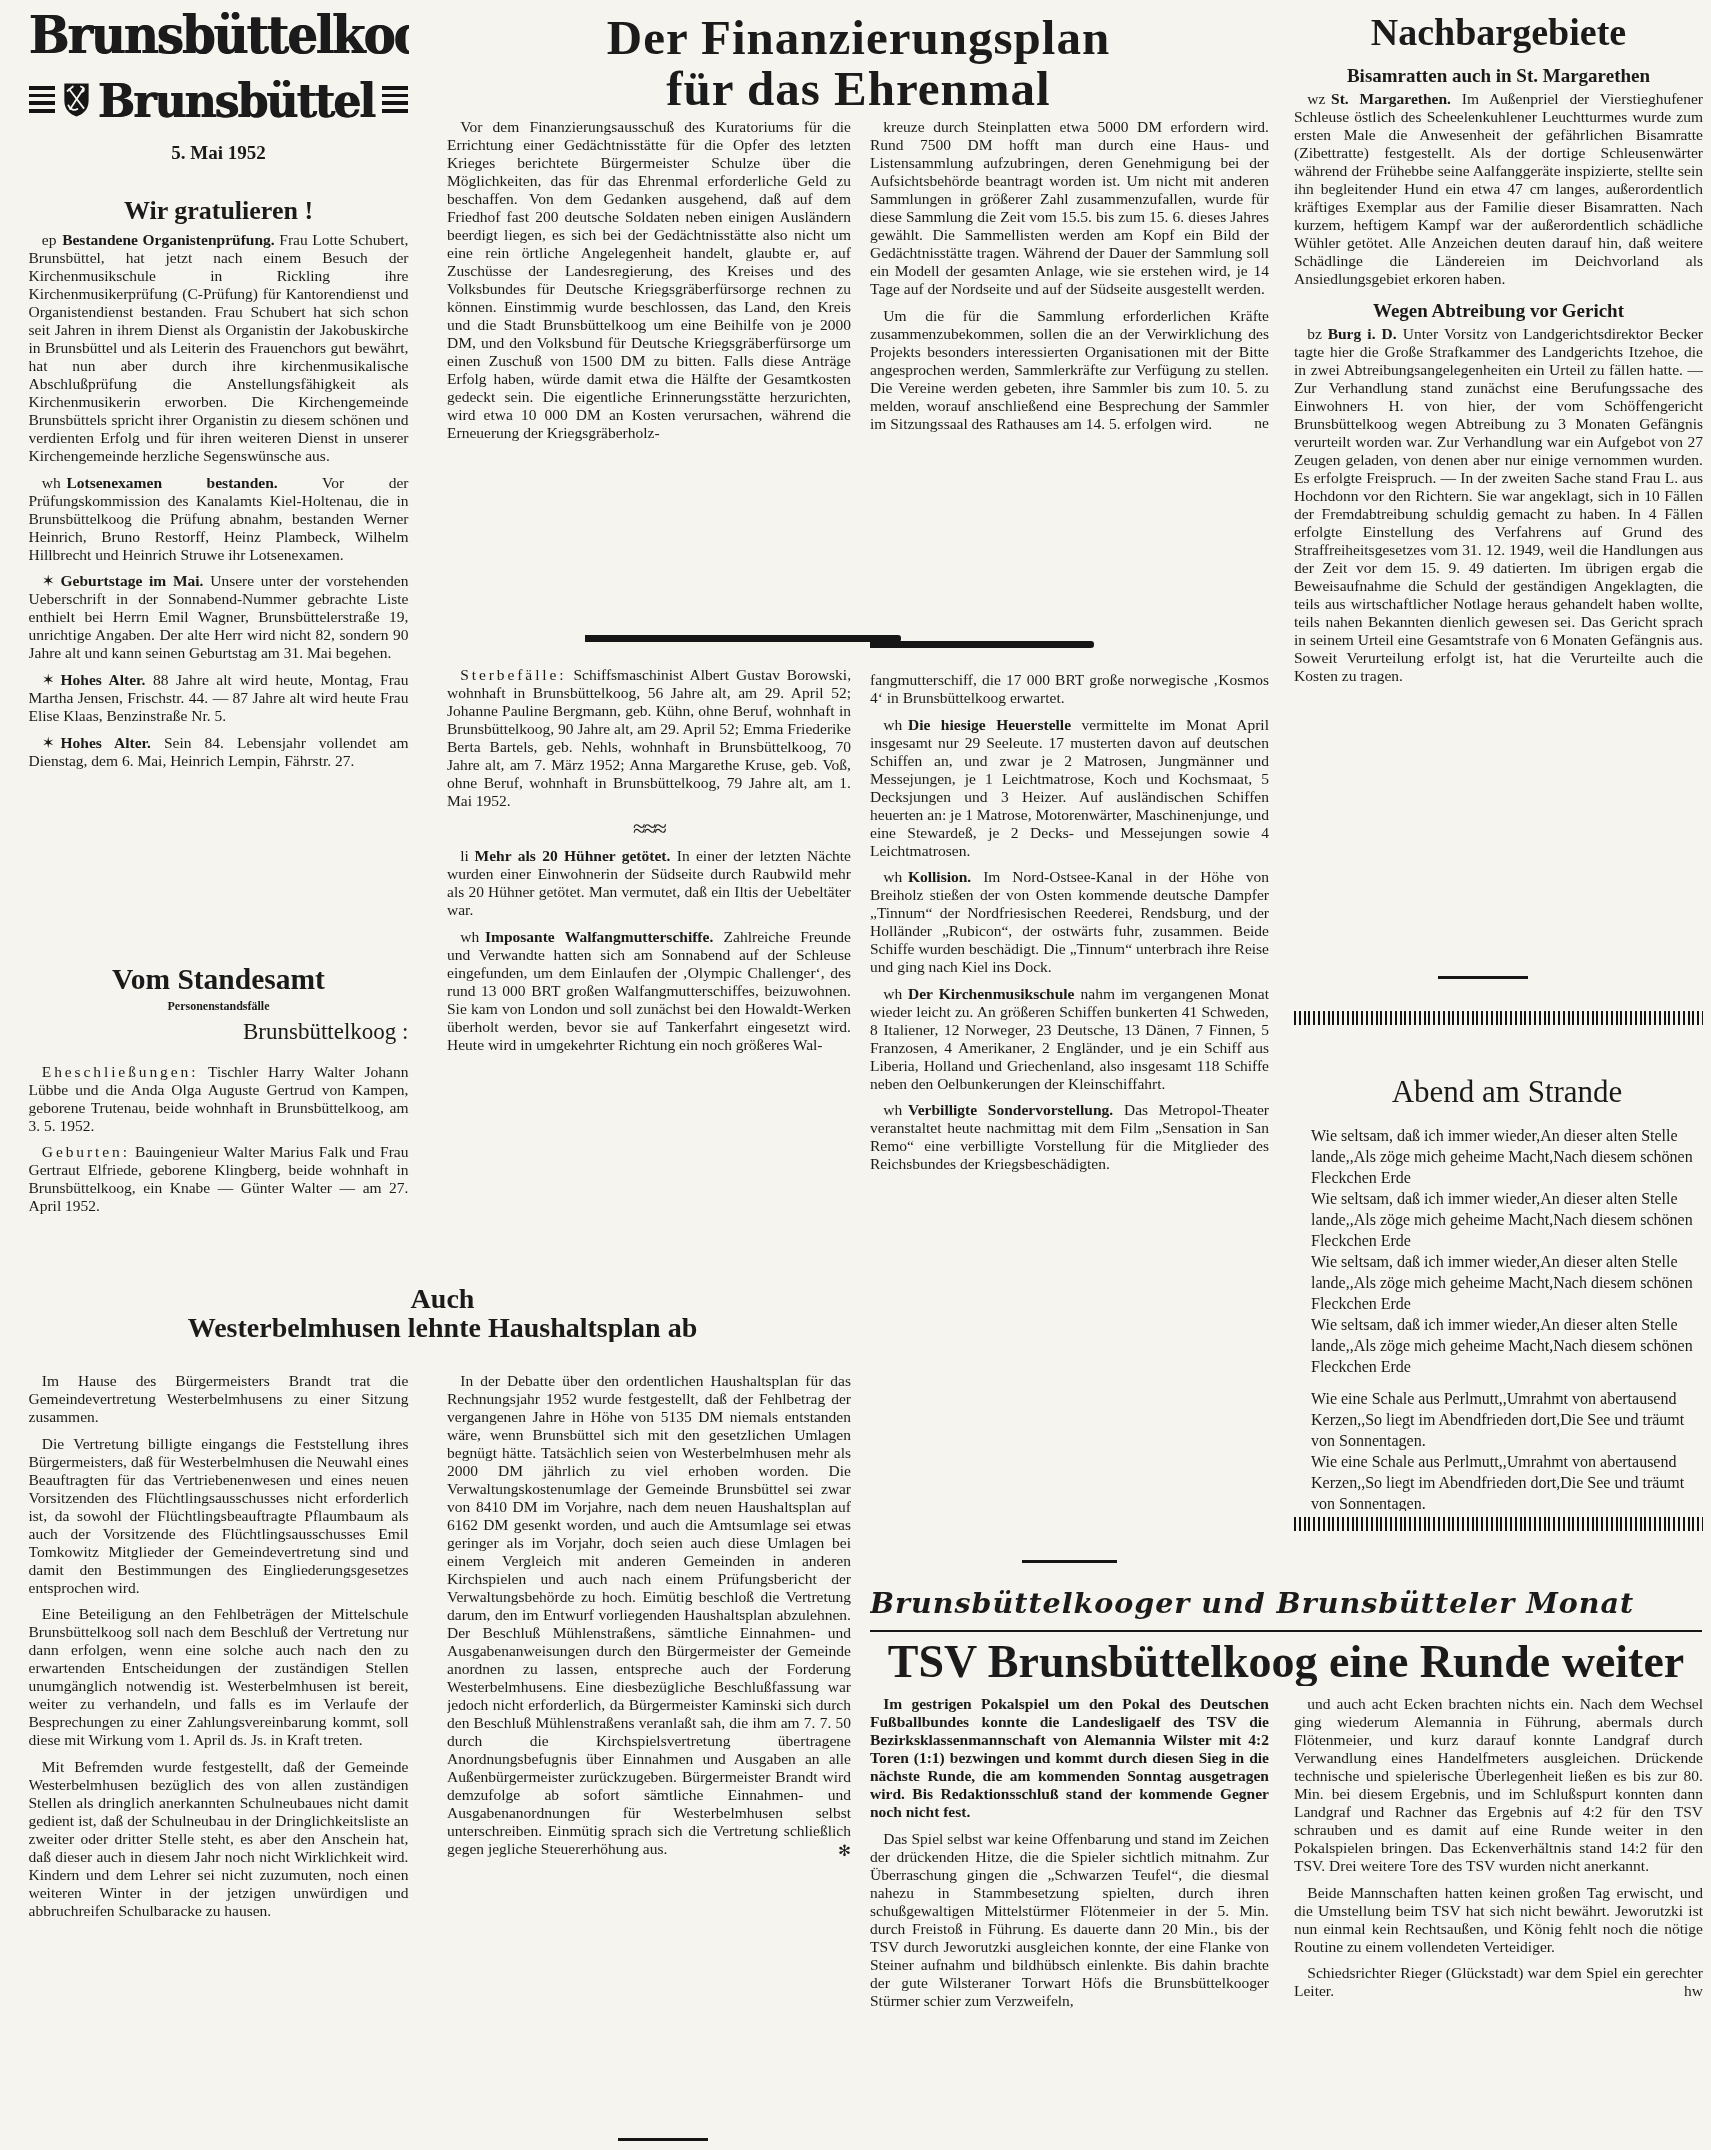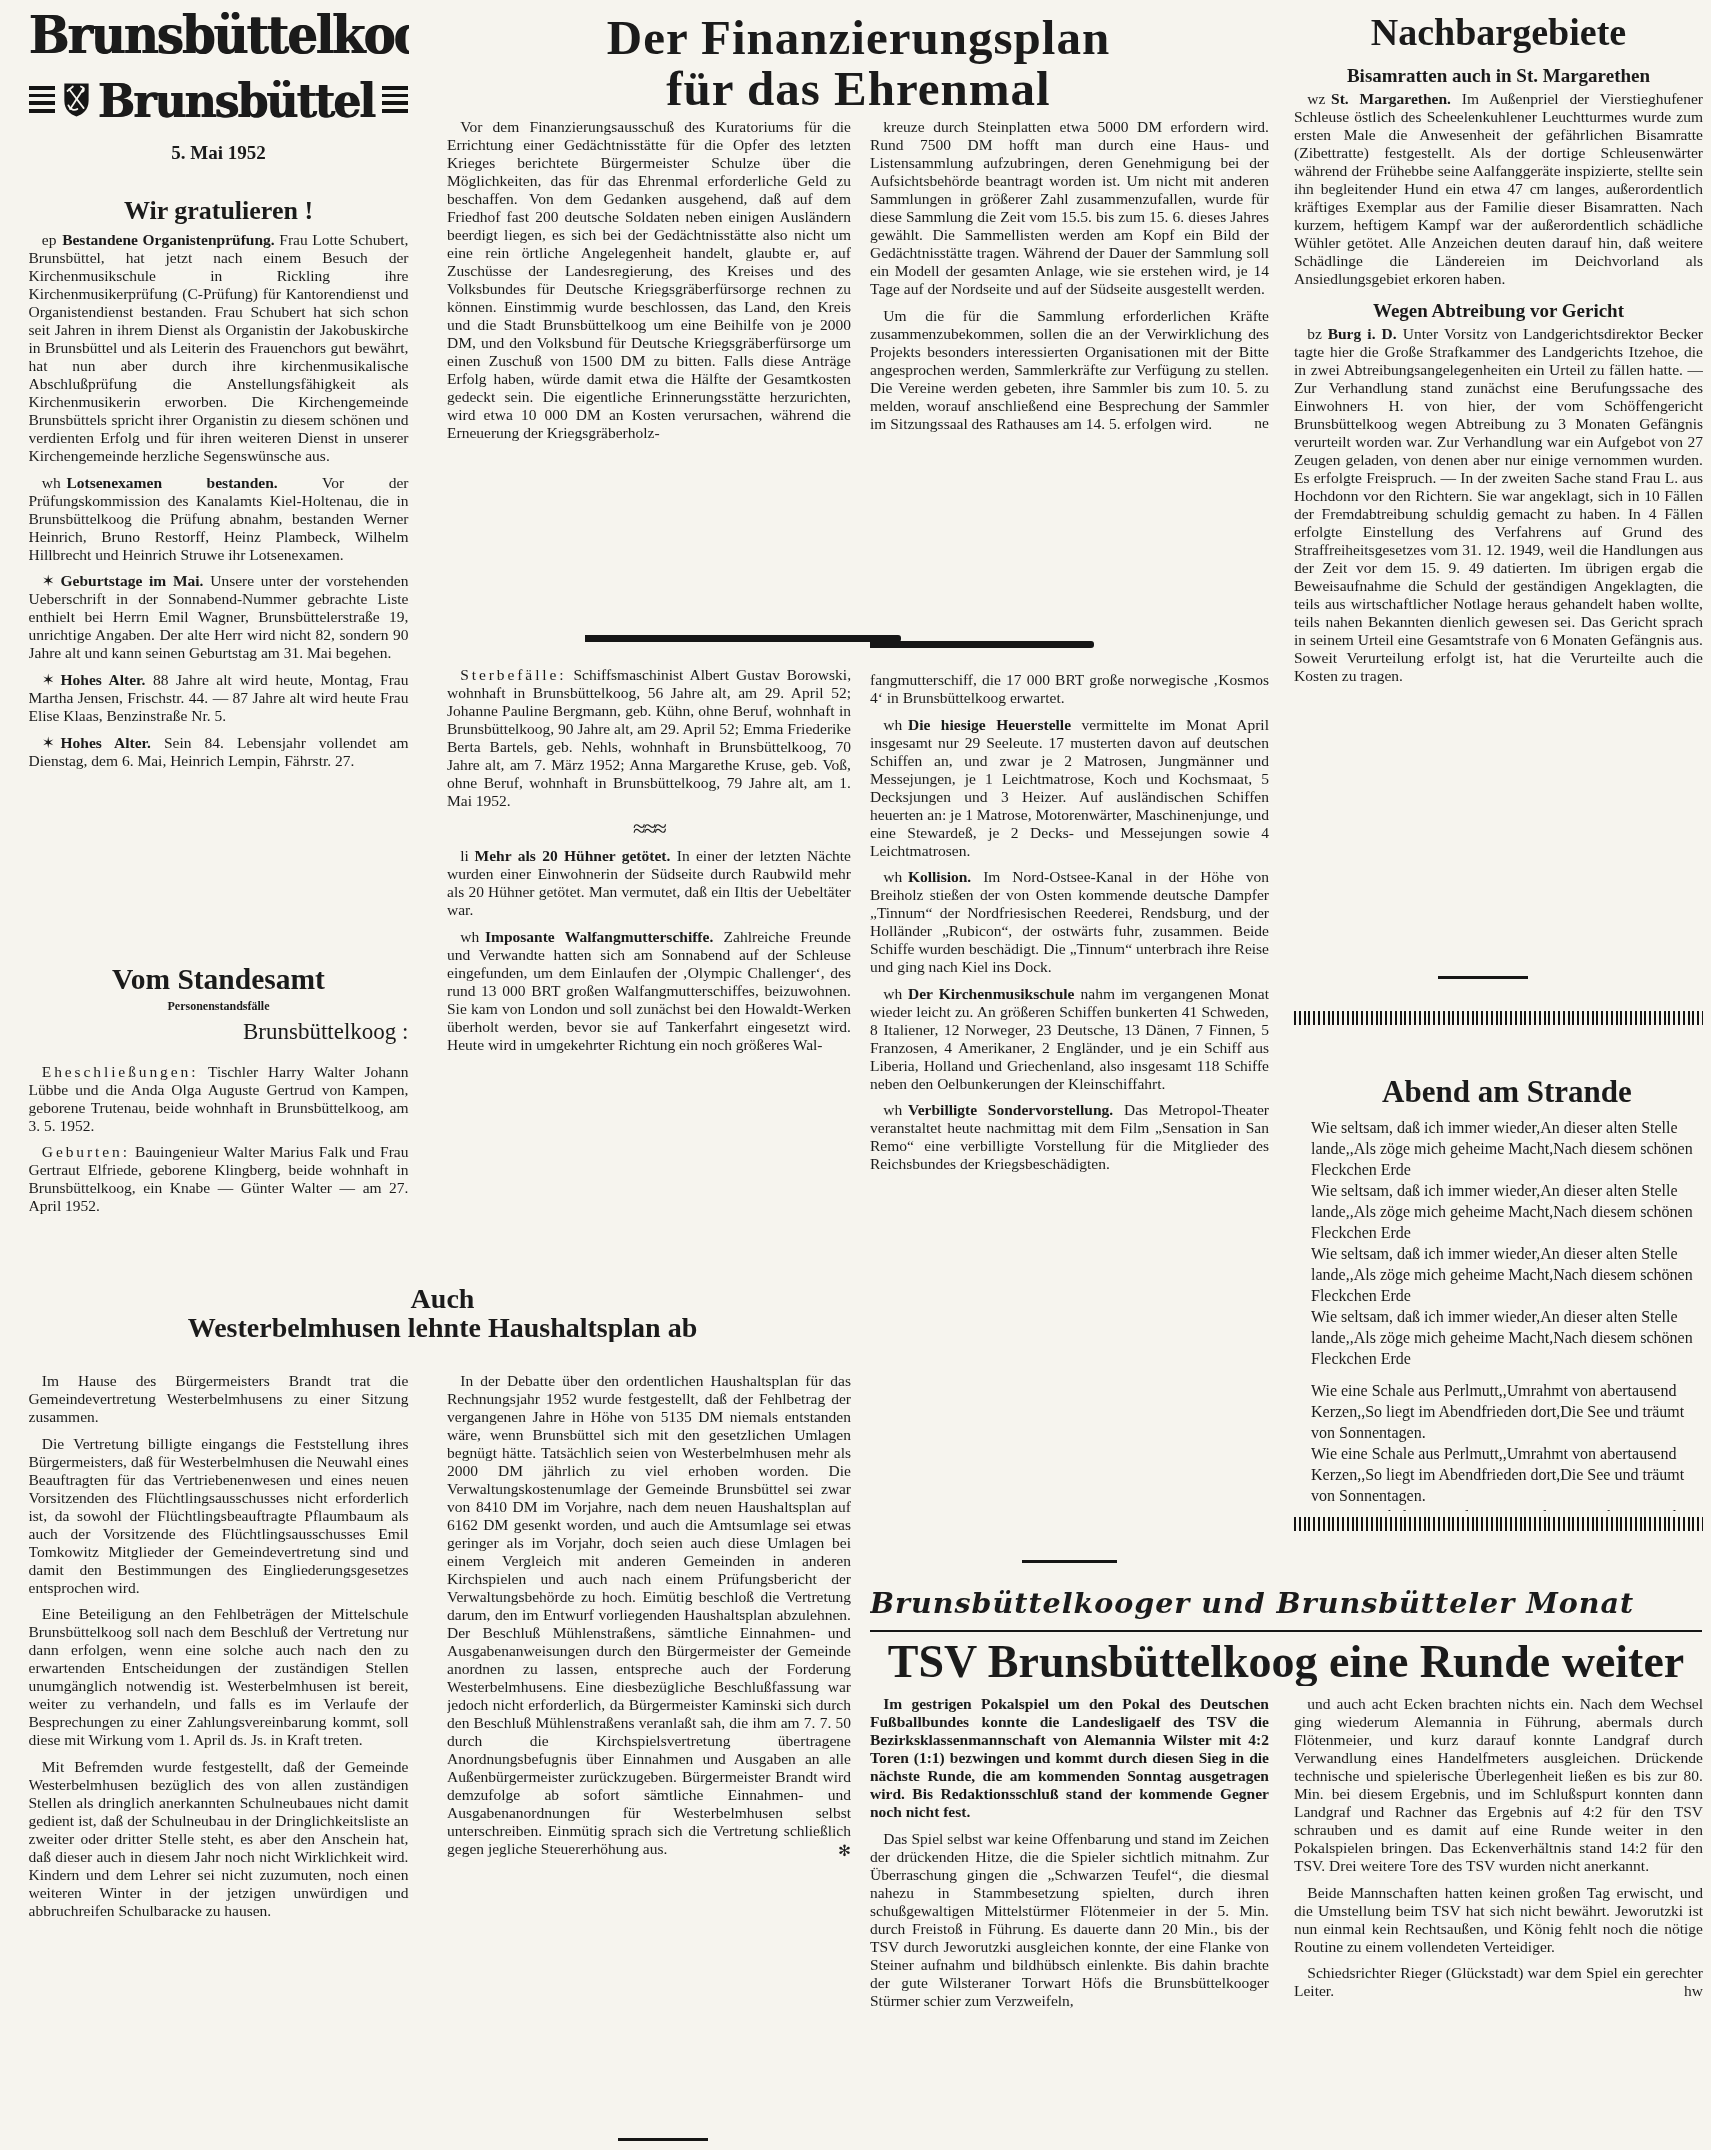--- a/index.html
+++ b/index.html
@@ -147,21 +147,21 @@
         <div class="subhead">Wegen Abtreibung vor Gericht</div>
         <p><span class="lead">bz</span><b>Burg i. D.</b> <span>Unter Vorsitz von Landgerichtsdirektor Becker tagte hier die Große Strafkammer des Landgerichts Itzehoe, die in zwei Abtreibungsangelegenheiten ein Urteil zu fällen hatte. — Zur Verhandlung stand zunächst eine Berufungssache des Einwohners H. von hier, der vom Schöffengericht Brunsbüttelkoog wegen Abtreibung zu 3 Monaten Gefängnis verurteilt worden war. Zur Verhandlung war ein Aufgebot von 27 Zeugen geladen, von denen aber nur einige vernommen wurden. Es erfolgte Freispruch. — In der zweiten Sache stand Frau L. aus Hochdonn vor den Richtern. Sie war angeklagt, sich in 10 Fällen der Fremdabtreibung schuldig gemacht zu haben. In 4 Fällen erfolgte Einstellung des Verfahrens auf Grund des Straffreiheitsgesetzes vom 31. 12. 1949, weil die Handlungen aus der Zeit vor dem 15. 9. 49 datierten. Im übrigen ergab die Beweisaufnahme die Schuld der geständigen Angeklagten, die teils aus wirtschaftlicher Notlage heraus gehandelt haben wollte, teils nahen Bekannten dienlich gewesen sei. Das Gericht sprach in seinem Urteil eine Gesamtstrafe von 6 Monaten Gefängnis aus. Soweit Verurteilung erfolgt ist, hat die Verurteilte auch die Kosten zu tragen.</span></p>
       </div>
       </div>
   </div>
   <div class="shortrule" style="left:1438px;top:976px;width:90px;"></div>
 
   <div class="barcode" style="left:1294px;top:1011px;width:409px;"></div>
 
   <div class="abs poem" style="left:1311px;top:1073px;width:392px;height:438px;">
-    <div class="center" style="font-weight:bold;font-size:31px;line-height:38px;margin-bottom:6px;">Abend am Strande</div>
+    <div class="center" style="font-weight:normal;font-size:31px;line-height:38px;margin-bottom:14px;">Abend am Strande</div>
     <div>
 
     <div class="stanza">
 
       <div>Wie seltsam, daß ich immer wieder,An dieser alten Stelle lande,,Als zöge mich geheime Macht,Nach diesem schönen Fleckchen Erde</div>
           <div>Wie seltsam, daß ich immer wieder,An dieser alten Stelle lande,,Als zöge mich geheime Macht,Nach diesem schönen Fleckchen Erde</div>
           <div>Wie seltsam, daß ich immer wieder,An dieser alten Stelle lande,,Als zöge mich geheime Macht,Nach diesem schönen Fleckchen Erde</div>
           <div>Wie seltsam, daß ich immer wieder,An dieser alten Stelle lande,,Als zöge mich geheime Macht,Nach diesem schönen Fleckchen Erde</div>
         </div>
         <div class="stanza">

